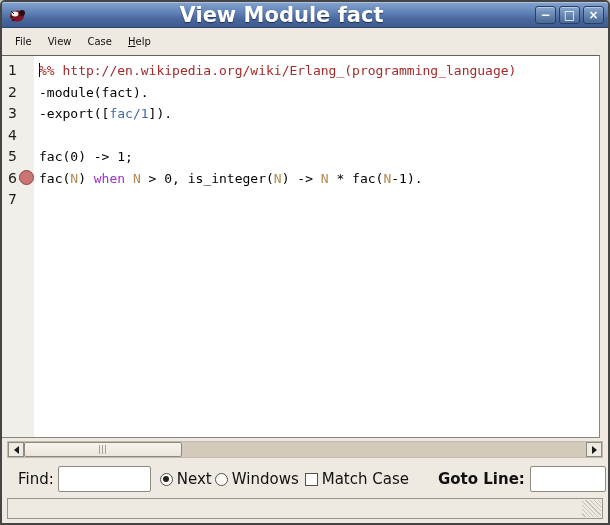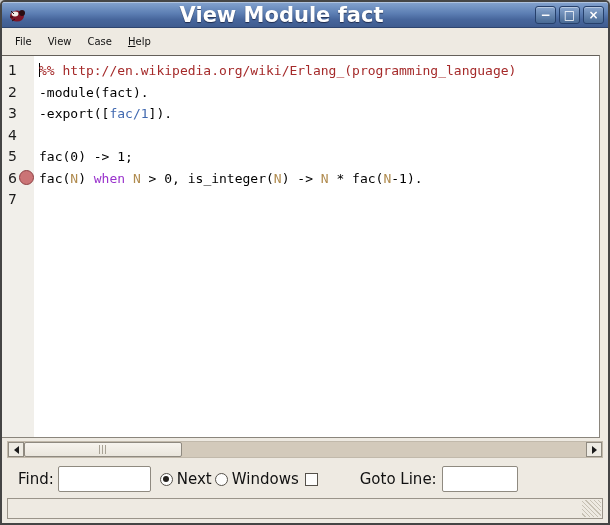--- a/index.html
+++ b/index.html
@@ -153,21 +153,21 @@
     background:#23201c;
   }
   .checkbox {
     width:13px; height:13px; flex:0 0 13px;
     border:1px solid #55514a;
     background:#fdfdfc;
   }
   .rlabel { margin:0 1px 0 4px; white-space:nowrap; }
   .prev-radio { margin-left:2px; }
   .cb { margin-left:5px; }
-  .goto-label { margin-left:42px; white-space:nowrap; }
+  .goto-label { margin-left:28px; white-space:nowrap;font-weight:bold; }
 
   
   .statusbar {
     flex:0 0 21px; height:21px;
     margin:0 5px 4px 5px;
     border:1px solid #9a948a;
     background:#eeeae2;
     position:relative;
   }
   .resize-grip {
@@ -232,20 +232,21 @@
   </div>
 
   <div class="findbar">
     <span>Find:</span>
     <input class="find-input" type="text" value="" style="">
     <span class="radio sel" id="radio-next"></span>
     <span class="rlabel">Next</span>
     <span class="radio prev-radio" id="radio-prev"></span>
     <span class="rlabel">Windows</span>
     <span class="checkbox cb" id="cb-matchcase"></span>
+    <span class="rlabel">Match Case</span>
     <span class="goto-label">Goto Line:</span>
     <input class="goto-input" type="text" value="" style="">
   </div>
 
   <div class="statusbar">
     <span></span>
     <div class="resize-grip"></div>
   </div>
 
 </div>

